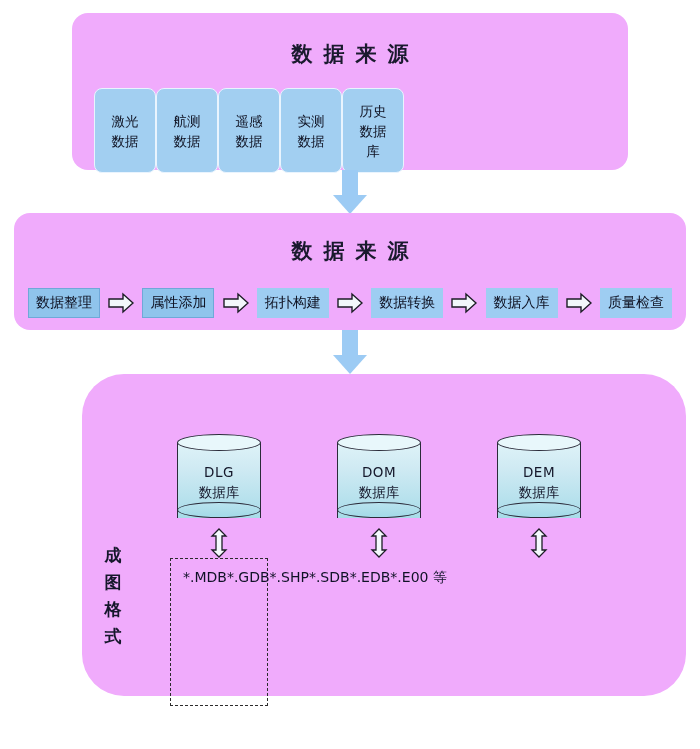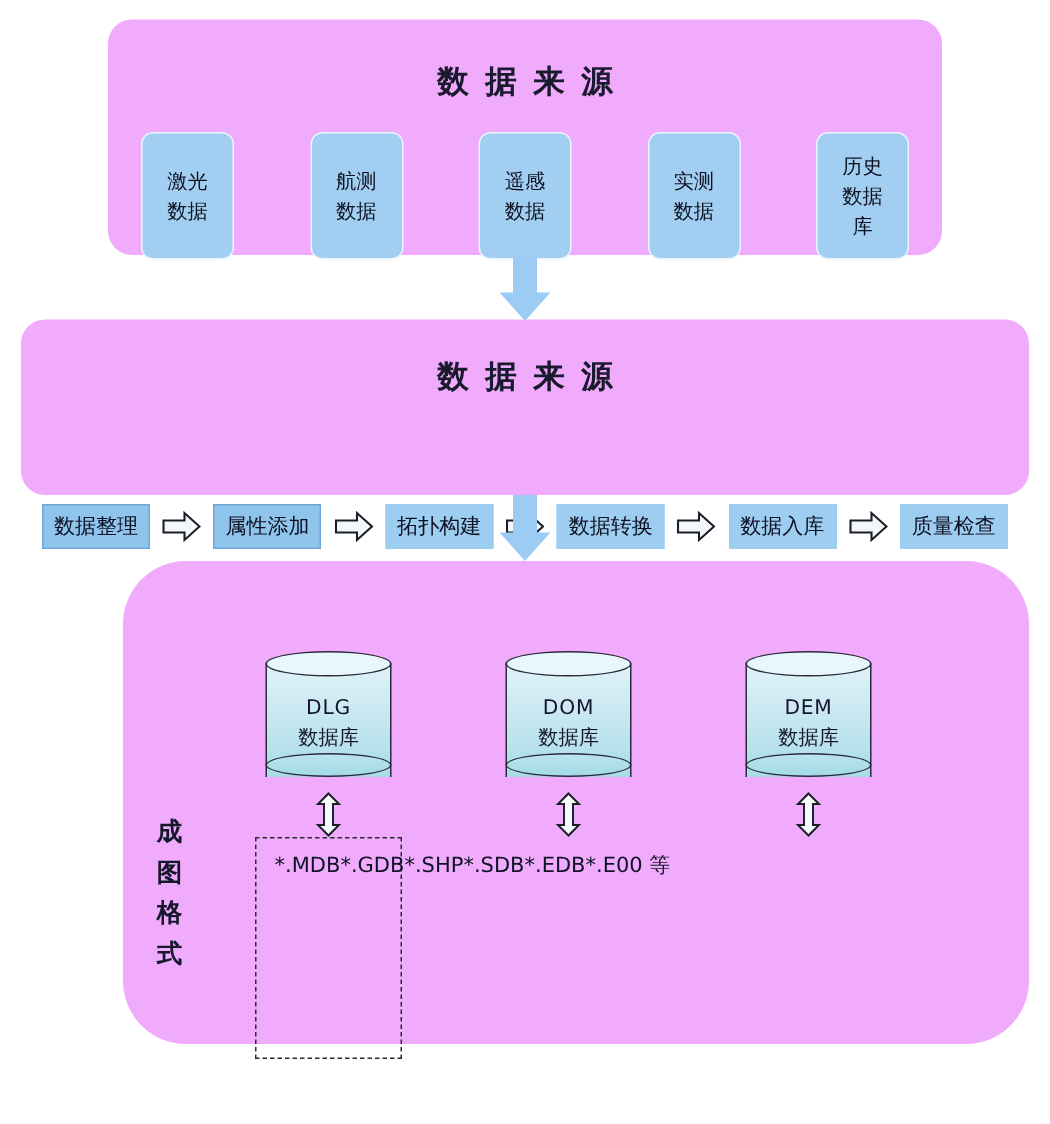--- a/index.html
+++ b/index.html
@@ -43,21 +43,20 @@
     border-radius: 16px;
   }
   #panel-sources .panel-title { top: 27px; }
   .source-row {
     position: absolute;
     left: 22px;
     top: 75px;
     width: 512px;
     height: 86px;
     display: flex;
-    justify-content: space-between;
   }
   .source-box {
     width: 62px;
     height: 85px;
     background: #a2cff1;
     border: 1px solid #e9f4fe;
     border-radius: 8px;
     box-sizing: border-box;
     display: flex;
     flex-direction: column;
@@ -109,21 +108,20 @@
   #panel-process .panel-title { top: 24px; }
   .process-row {
     position: absolute;
     left: 14px;
     top: 74px;
     width: 644px;
     height: 32px;
     display: flex;
     align-items: center;
     justify-content: space-between;
-    margin-top: 48px;
   }
   .process-box {
     height: 30px;
     padding: 0 7px;
     background: #8fc4ec;
     border: 1px solid #6fa8d8;
     box-sizing: border-box;
     display: flex;
     align-items: center;
     justify-content: center;

